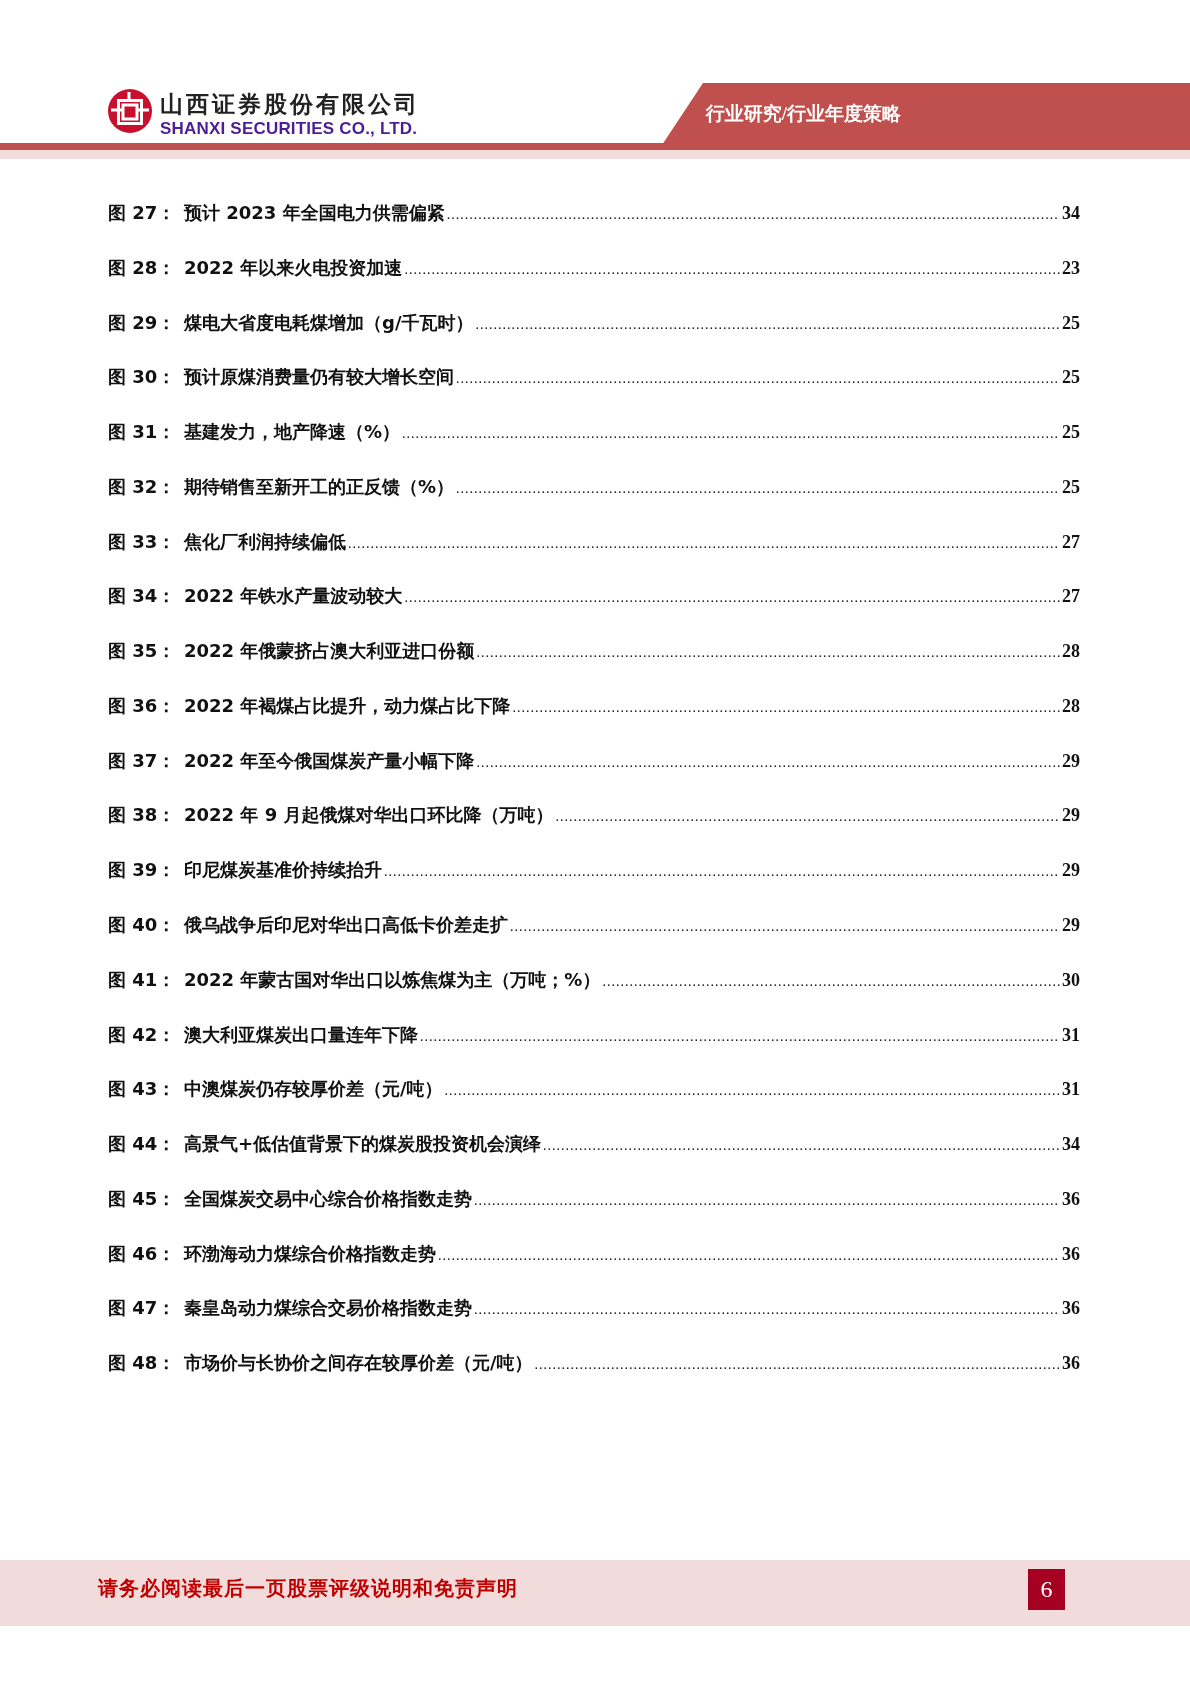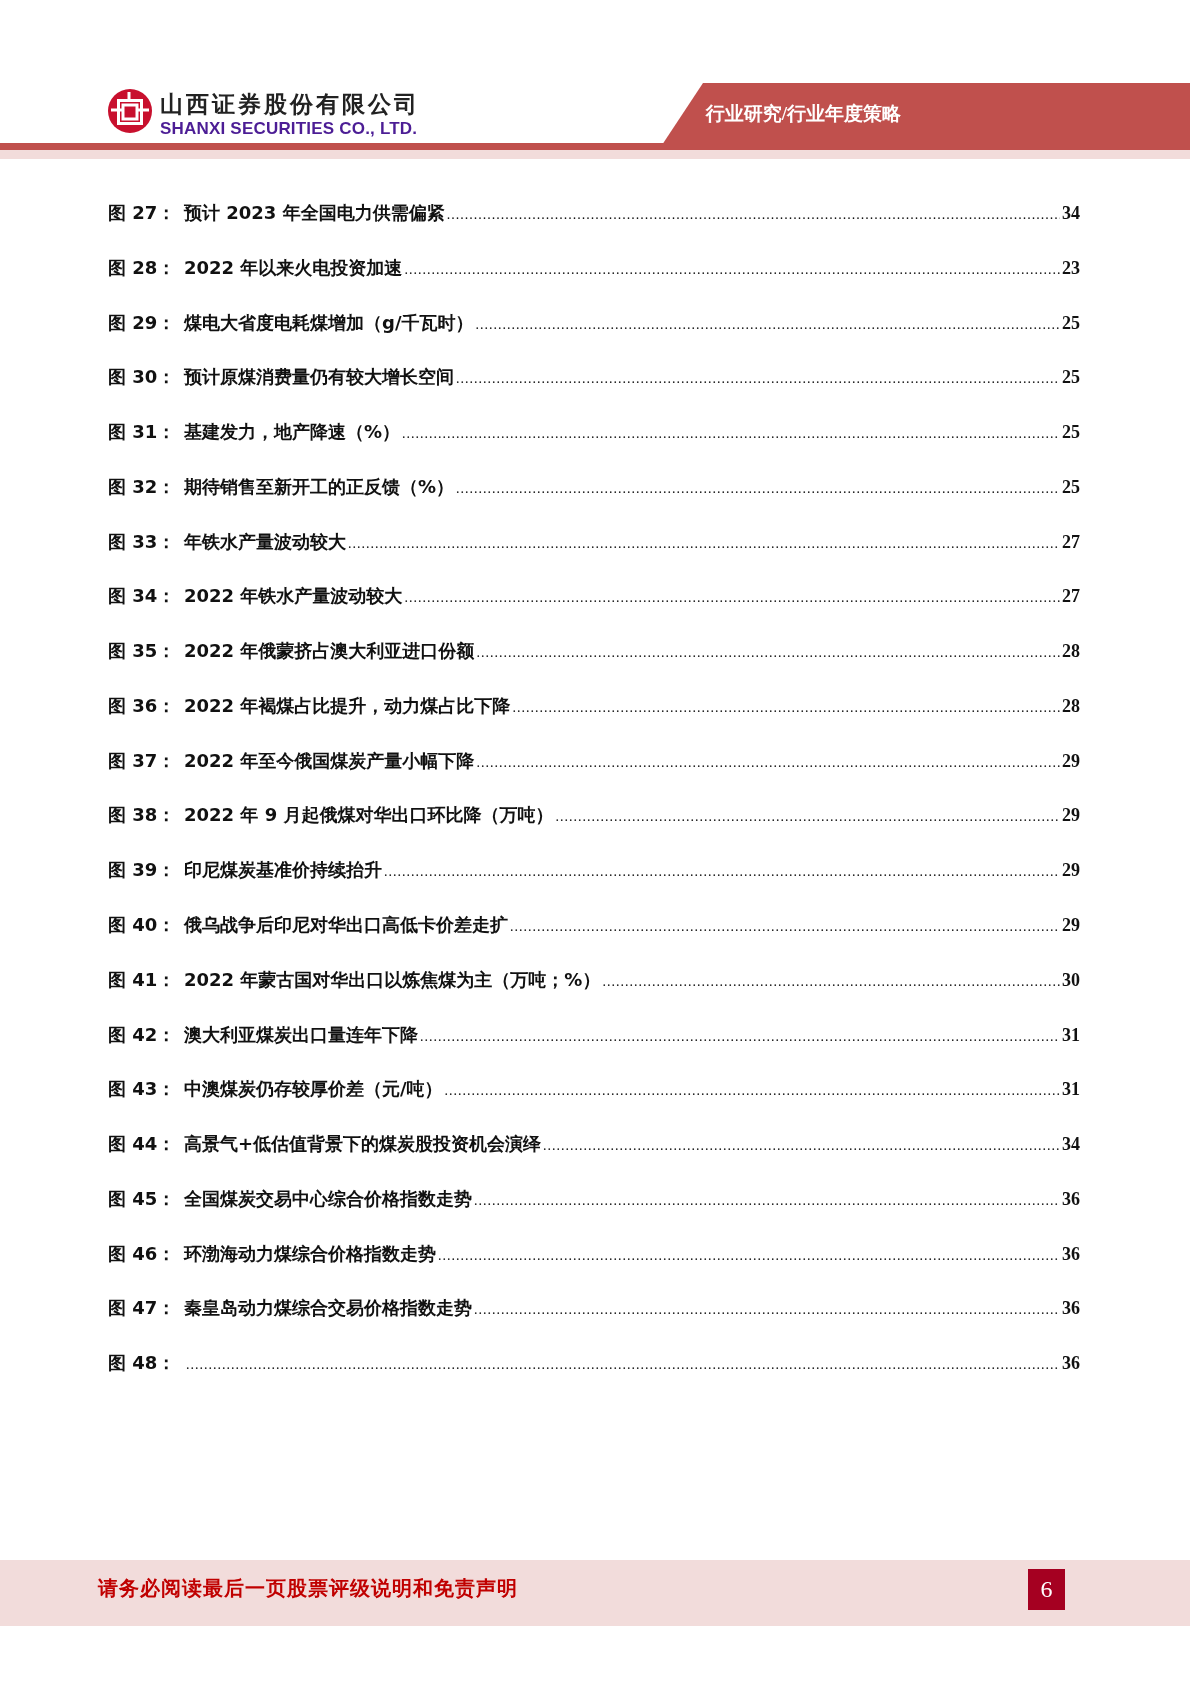--- a/index.html
+++ b/index.html
@@ -226,21 +226,21 @@
     <span class="toc-page">25</span>
   </div>
   <div class="toc-row" style="top:274px">
     <span class="toc-label">图 32：</span>
     <span class="toc-title">期待销售至新开工的正反馈（%）</span>
     <span class="toc-leader"></span>
     <span class="toc-page">25</span>
   </div>
   <div class="toc-row" style="top:329px">
     <span class="toc-label">图 33：</span>
-    <span class="toc-title">年铁水产量波动较大</span>
+    <span class="toc-title">焦化厂利润持续偏低</span>
     <span class="toc-leader"></span>
     <span class="toc-page">27</span>
   </div>
   <div class="toc-row" style="top:383px">
     <span class="toc-label">图 34：</span>
     <span class="toc-title">2022 年铁水产量波动较大</span>
     <span class="toc-leader"></span>
     <span class="toc-page">27</span>
   </div>
   <div class="toc-row" style="top:438px">
@@ -316,20 +316,21 @@
     <span class="toc-page">36</span>
   </div>
   <div class="toc-row" style="top:1095px">
     <span class="toc-label">图 47：</span>
     <span class="toc-title">秦皇岛动力煤综合交易价格指数走势</span>
     <span class="toc-leader"></span>
     <span class="toc-page">36</span>
   </div>
   <div class="toc-row" style="top:1150px">
     <span class="toc-label">图 48：</span>
+    <span class="toc-title">市场价与长协价之间存在较厚价差（元/吨）</span>
     <span class="toc-leader"></span>
     <span class="toc-page">36</span>
   </div>
 </div>
 
 <div class="footer-band"></div>
 <div class="footer-text">请务必阅读最后一页股票评级说明和免责声明</div>
 <div class="page-badge">6</div>
 
 </body></html>

